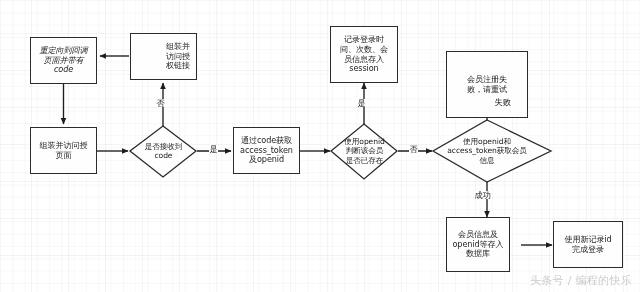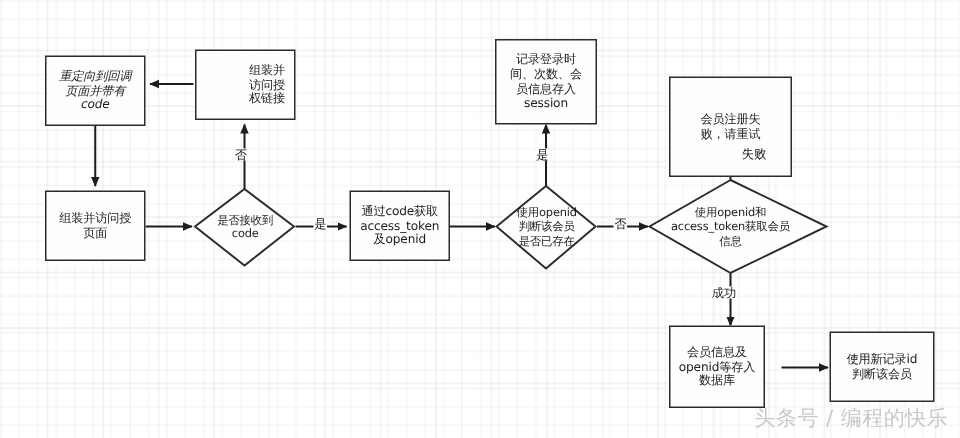--- a/index.html
+++ b/index.html
@@ -71,21 +71,21 @@
     color: #171717;
     background: #ffffff;
     padding: 0 0.5px;
     line-height: 1;
     z-index: 4;
   }
   #watermark {
     position: absolute;
     right: 8px;
     bottom: 4px;
-    font-size: 14px;
+    font-size: 11px;
     color: #c9c9c9;
     letter-spacing: 0.3px;
     white-space: nowrap;
     z-index: 5;
   }
 </style>
 </head>
 <body>
 
 <div id="canvas">
@@ -161,21 +161,21 @@
 信息</div>
 
   <div class="node box" style="left:446px; top:30px;  width:82px;  height:67px;margin-top:21px;">会员注册失
 败，请重试</div>
 
   <div class="node box" style="left:446px; top:217px; width:64px;  height:55px;">会员信息及
 openid等存入
 数据库</div>
 
   <div class="node box" style="left:553px; top:221px; width:70px;  height:47px;">使用新记录id
-判断该会员</div>
+完成登录</div>
 
   <div class="edge-label" style="left:156px; top:99px;">否</div>
 
   <div class="edge-label" style="left:209px; top:145px;">是</div>
 
   <div class="edge-label" style="left:357px; top:99px;">是</div>
 
   <div class="edge-label" style="left:409px; top:145px;">否</div>
 
   <div class="edge-label" style="left:474px; top:98px;margin-left:20px;">失败</div>

